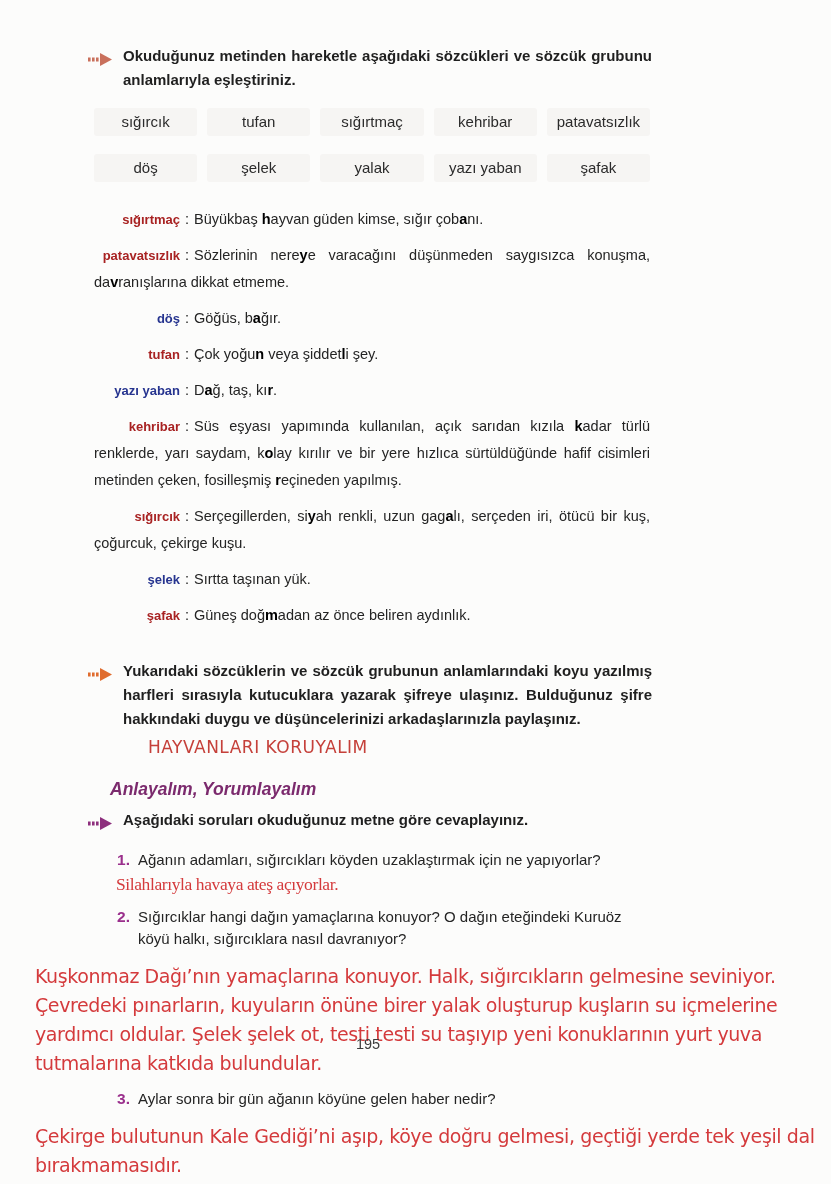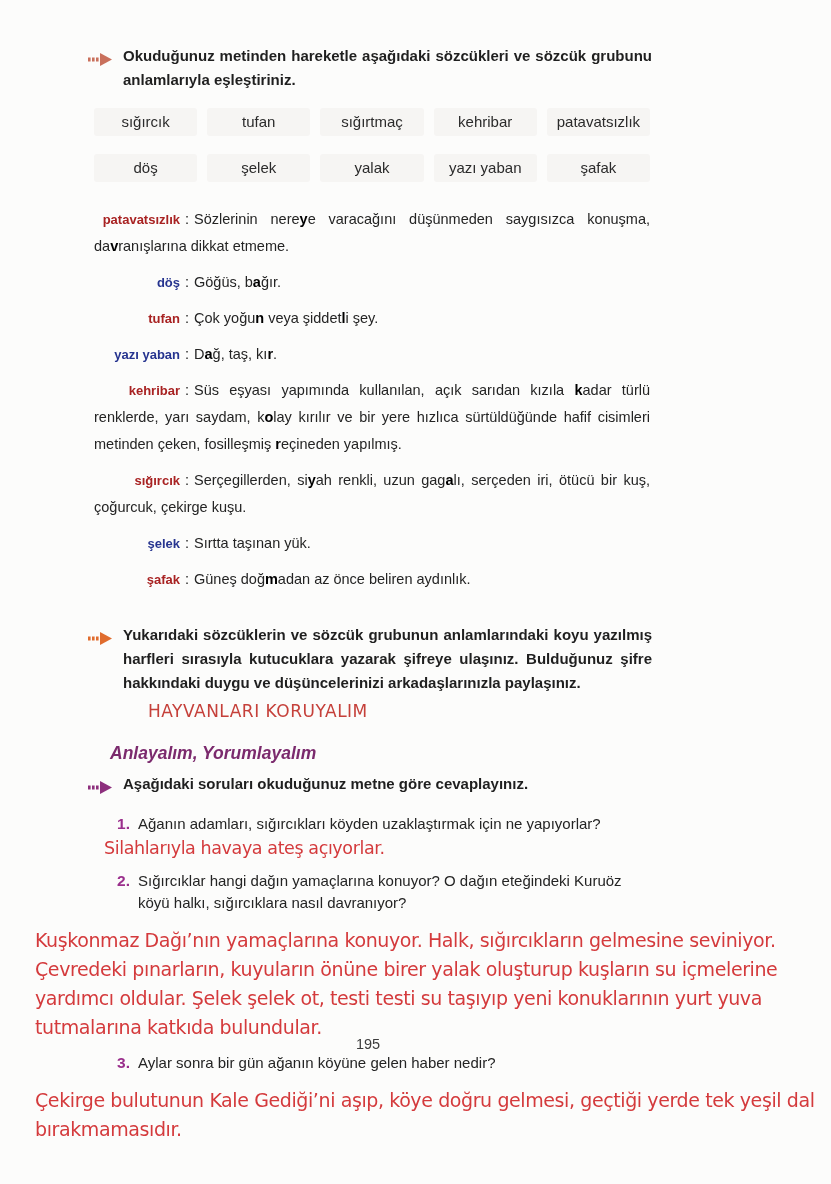--- a/index.html
+++ b/index.html
@@ -59,21 +59,21 @@
   
   .qa{margin-top:12px;}
   .q-row{display:flex;gap:8px;margin:10px 0 2px 22px;font-size:15px;line-height:22px;}
   .q-num{flex:0 0 20px;text-align:right;font-weight:bold;color:var(--qnum-purple);font-size:15.5px;}
   .q-text{flex:1;color:#242424;}
   .ans{
     color:var(--answer-red);
     font-family:"DejaVu Sans",sans-serif;
     letter-spacing:-0.4px;
   }
-  .ans-indent{margin:2px 0 0 16px;font-size:17.5px;line-height:23px;}
+  .ans-indent{margin:2px 0 0 28px;font-size:17.5px;line-height:23px;font-family:Liberation Serif, serif;}
   .ans-bleed{margin:12px 0 0 -53px;width:795px;font-size:19px;line-height:29px;}
   .page-number{
     position:absolute;left:0;right:0;top:1036px;
     text-align:center;font-size:14.5px;color:#3c3c3c;
   }
 </style>
 </head>
 <body style="--arrow1: #c9705c; --arrow2: #e06c2e; --arrow3: #8d2f7d; --term-red: #a82222; --term-blue: #26348f; --answer-red: #d43a3c; --code-red: #c5403a; --heading-purple: #7b2a6d; --qnum-purple: #9a2f8c;">
 
 <div class="page">
@@ -97,20 +97,21 @@
       <div class="word-box">kehribar</div>
       <div class="word-box">patavatsızlık</div>
       <div class="word-box">döş</div>
       <div class="word-box">şelek</div>
       <div class="word-box">yalak</div>
       <div class="word-box">yazı yaban</div>
       <div class="word-box">şafak</div>
     </div>
 
   <div class="defs" id="defs">
+      <p class="def"><span class="term red">sığırtmaç</span><span class="colon">:</span><span>Büyükbaş </span><b>h</b><span>ayvan güden kimse, sığır çob</span><b>a</b><span>nı.</span></p>
       <p class="def"><span class="term red">patavatsızlık</span><span class="colon">:</span><span>Sözlerinin nere</span><b>y</b><span>e varacağını düşünmeden saygısızca konuşma, da</span><b>v</b><span>ranışlarına dikkat etmeme.</span></p>
       <p class="def"><span class="term blue">döş</span><span class="colon">:</span><span>Göğüs, b</span><b>a</b><span>ğır.</span></p>
       <p class="def"><span class="term red">tufan</span><span class="colon">:</span><span>Çok yoğu</span><b>n</b><span> veya şiddet</span><b>l</b><span>i şey.</span></p>
       <p class="def"><span class="term blue">yazı yaban</span><span class="colon">:</span><span>D</span><b>a</b><span>ğ, taş, kı</span><b>r</b><span>.</span></p>
       <p class="def"><span class="term red">kehribar</span><span class="colon">:</span><span>Süs eşyası yapımında kullanılan, açık sarıdan kızıla </span><b>k</b><span>adar türlü renklerde, yarı saydam, k</span><b>o</b><span>lay kırılır ve bir yere hızlıca sürtüldüğünde hafif cisimleri metinden çeken, fosilleşmiş </span><b>r</b><span>eçineden yapılmış.</span></p>
       <p class="def"><span class="term red">sığırcık</span><span class="colon">:</span><span>Serçegillerden, si</span><b>y</b><span>ah renkli, uzun gag</span><b>a</b><span>lı, serçeden iri, ötücü bir kuş, çoğurcuk, çekirge kuşu.</span></p>
       <p class="def"><span class="term blue">şelek</span><span class="colon">:</span><span>Sırtta taşınan yük.</span></p>
       <p class="def"><span class="term red">şafak</span><span class="colon">:</span><span>Güneş doğ</span><b>m</b><span>adan az önce beliren aydınlık.</span></p>
     </div>
 

